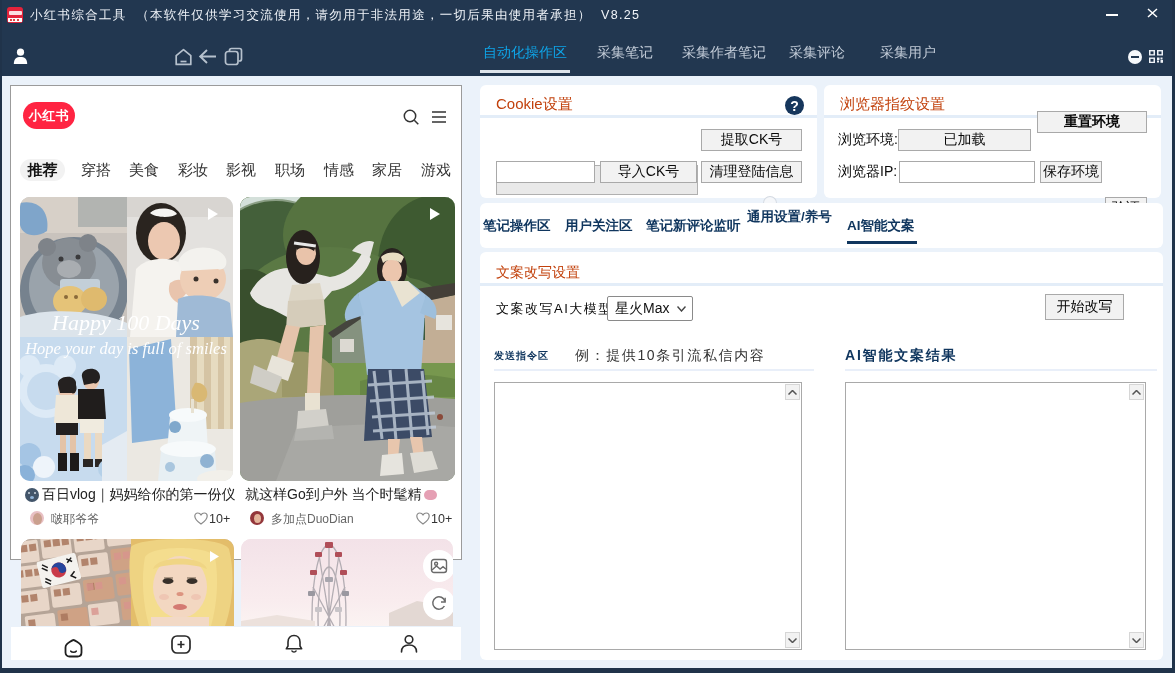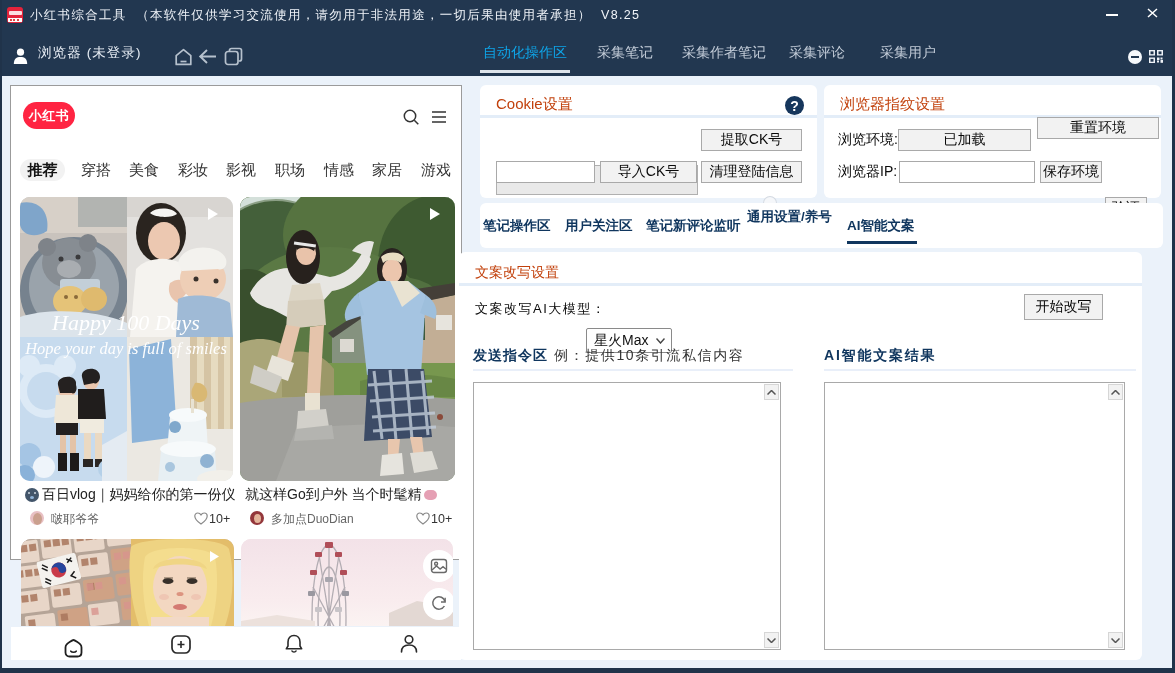--- a/index.html
+++ b/index.html
@@ -34,21 +34,20 @@
   <svg class="abs" style="left:1147px;top:8px;" width="11" height="10" viewBox="0 0 11 10">
       <path d="M1 1 L10 9 M10 1 L1 9" stroke="#fff" stroke-width="1.5"></path>
     </svg>
 </div>
 
 <div id="toolbar">
   <svg class="abs" style="left:13px;top:18px;" width="15" height="17" viewBox="0 0 15 17">
       <circle cx="7.5" cy="4.2" r="3.6" fill="#fff"></circle>
       <path d="M0.8 16 C0.8 10.8 3.5 9 7.5 9 C11.5 9 14.2 10.8 14.2 16 Z" fill="#fff"></path>
     </svg>
-  <div class="abs" style="left:38px;top:0;height:46px;display:flex;align-items:center;font-size:13.5px;color:#e8eef5;letter-spacing:1.1px;">浏览器 (未登录)</div>
   <svg class="abs" style="left:174px;top:18px;" width="19" height="18" viewBox="0 0 19 18">
       <path d="M2.2 7.6 L9.5 1.6 L16.8 7.6 L16.8 16.4 L2.2 16.4 Z" fill="none" stroke="#b6c1cd" stroke-width="1.7" stroke-linejoin="round"></path>
       <path d="M6.5 13.5 L12.5 13.5" stroke="#b6c1cd" stroke-width="1.7"></path>
     </svg>
   <svg class="abs" style="left:198px;top:18px;" width="20" height="17" viewBox="0 0 20 17">
       <path d="M18 8.5 L2.5 8.5 M9 2 L2.2 8.5 L9 15" fill="none" stroke="#b6c1cd" stroke-width="1.9"></path>
     </svg>
   <svg class="abs" style="left:224px;top:17px;" width="19" height="19" viewBox="0 0 19 19">
       <rect x="1.5" y="4.5" width="12.5" height="13" rx="2.5" fill="none" stroke="#b6c1cd" stroke-width="1.7"></rect>
       <path d="M5.5 4.5 L5.5 3.5 A2 2 0 0 1 7.5 1.5 L15.5 1.5 A2 2 0 0 1 17.5 3.5 L17.5 12 A2 2 0 0 1 15.5 14 L14.5 14" fill="none" stroke="#b6c1cd" stroke-width="1.7"></path>
@@ -444,50 +443,50 @@
   <div class="inp" style="left:16px;top:76px;width:99px;height:22px;"></div>
   <div class="btn" style="left:120px;top:75.5px;width:97px;height:22px;">导入CK号</div>
   <div class="btn" style="left:221px;top:75.5px;width:101px;height:22px;">清理登陆信息</div>
 </div>
 
 <div class="panel" style="left:824px;top:85px;width:337px;height:113px;">
   <div class="ptitle" style="left:16px;top:10px;">浏览器指纹设置</div>
   <div class="sep" style="left:0;top:30px;width:337px;"></div>
   <div class="lbl" style="left:14px;top:44px;height:22px;">浏览环境:</div>
   <div class="btn" style="left:74px;top:43.5px;width:133px;height:22px;">已加载</div>
-  <div class="btn" style="left:213px;top:32px;width:122px;height:22px;">重置环境</div>
+  <div class="btn" style="left:213px;top:26px;width:110px;height:22px;font-weight:bold;">重置环境</div>
   <div class="lbl" style="left:14px;top:76px;height:22px;">浏览器IP:</div>
   <div class="inp" style="left:75px;top:76px;width:136px;height:22px;"></div>
   <div class="btn" style="left:216px;top:75.5px;width:62px;height:22px;">保存环境</div>
   <div class="btn" style="left:281px;top:75.5px;width:42px;height:22px;margin-top:36px;">验证</div>
 </div>
 
 <div class="panel" style="left:480px;top:203px;width:683px;height:45px;">
   <div class="abs" style="left:283px;top:-7px;width:14px;height:7px;border-radius:7px 7px 0 0;background:#f5f7fa;border:1px solid #d4dae2;border-bottom:none;"></div>
   <div class="abs" style="left:3px;top:0;height:45px;display:flex;align-items:center;font-size:13.5px;font-weight:bold;color:#10365e;">笔记操作区</div>
   <div class="abs" style="left:85px;top:0;height:45px;display:flex;align-items:center;font-size:13.5px;font-weight:bold;color:#10365e;">用户关注区</div>
   <div class="abs" style="left:166px;top:0;height:45px;display:flex;align-items:center;font-size:13.5px;font-weight:bold;color:#10365e;">笔记新评论监听</div>
   <div class="abs" style="left:267px;top:0;height:28px;display:flex;align-items:center;font-size:13.5px;font-weight:bold;color:#10365e;">通用设置/养号</div>
   <div class="abs" style="left:367px;top:0;height:45px;display:flex;align-items:center;font-size:13.5px;font-weight:bold;color:#10365e;">AI智能文案</div>
   <div class="abs" style="left:367px;top:38px;width:70px;height:3px;background:#10365e;"></div>
 </div>
 
-<div class="panel" style="left:459px;top:252px;width:683px;height:408px;">
+<div class="panel" style="left:480px;top:252px;width:683px;height:408px;">
   <div class="ptitle" style="left:16px;top:12px;font-size:14px;">文案改写设置</div>
   <div class="sep" style="left:0;top:31px;width:683px;"></div>
   <div class="lbl" style="left:16px;top:44px;height:25px;font-size:13px;letter-spacing:1.5px;">文案改写AI大模型：</div>
-  <div class="abs" style="left:127px;top:44px;width:86px;height:25px;background:#fff;border:1px solid #8a8a8a;border-radius:2px;margin-top:32px;">
+  <div class="abs" style="left:127px;top:44px;width:86px;height:25px;background:#fff;border:1px solid #8a8a8a;border-radius:2px;">
     <span style="position:absolute;left:7px;top:3px;font-size:14px;color:#111;">星火Max</span>
     <svg style="position:absolute;right:6px;top:9px;" width="9" height="6" viewBox="0 0 9 6">
         <path d="M0.5 0.5 L4.5 5 L8.5 0.5" fill="none" stroke="#444" stroke-width="1.4"></path>
       </svg>
   </div>
   <div class="btn" style="left:565px;top:42px;width:79px;height:26px;">开始改写</div>
 
-  <div class="abs" style="left:14px;top:95px;height:18px;display:flex;align-items:center;font-size:14px;font-weight:bold;color:#10365e;letter-spacing:1px;">发送指令区</div>
+  <div class="abs" style="left:14px;top:95px;height:18px;display:flex;align-items:center;font-size:10px;font-weight:bold;color:#10365e;letter-spacing:1px;">发送指令区</div>
   <div class="abs" style="left:95px;top:95px;height:18px;display:flex;align-items:center;font-size:14px;color:#333;letter-spacing:1.6px;">例：提供10条引流私信内容</div>
   <div class="abs" style="left:365px;top:95px;height:18px;display:flex;align-items:center;font-size:14px;font-weight:bold;color:#10365e;letter-spacing:1.8px;">AI智能文案结果</div>
   <div class="abs" style="left:14px;top:117px;width:320px;height:2px;background:#e9eff9;"></div>
   <div class="abs" style="left:365px;top:117px;width:312px;height:2px;background:#e9eff9;"></div>
 
   <div class="abs ta" style="left:14px;top:130px;width:308px;height:268px;background:#fff;border:1px solid #a9a9a9;">
     <div class="sbtn" style="top:1px;">
         <svg width="9" height="5" viewBox="0 0 9 5">
           <path d="M0.5 4.5 L4.5 0.5 L8.5 4.5" fill="none" stroke="#555" stroke-width="1.5"></path>
         </svg>

